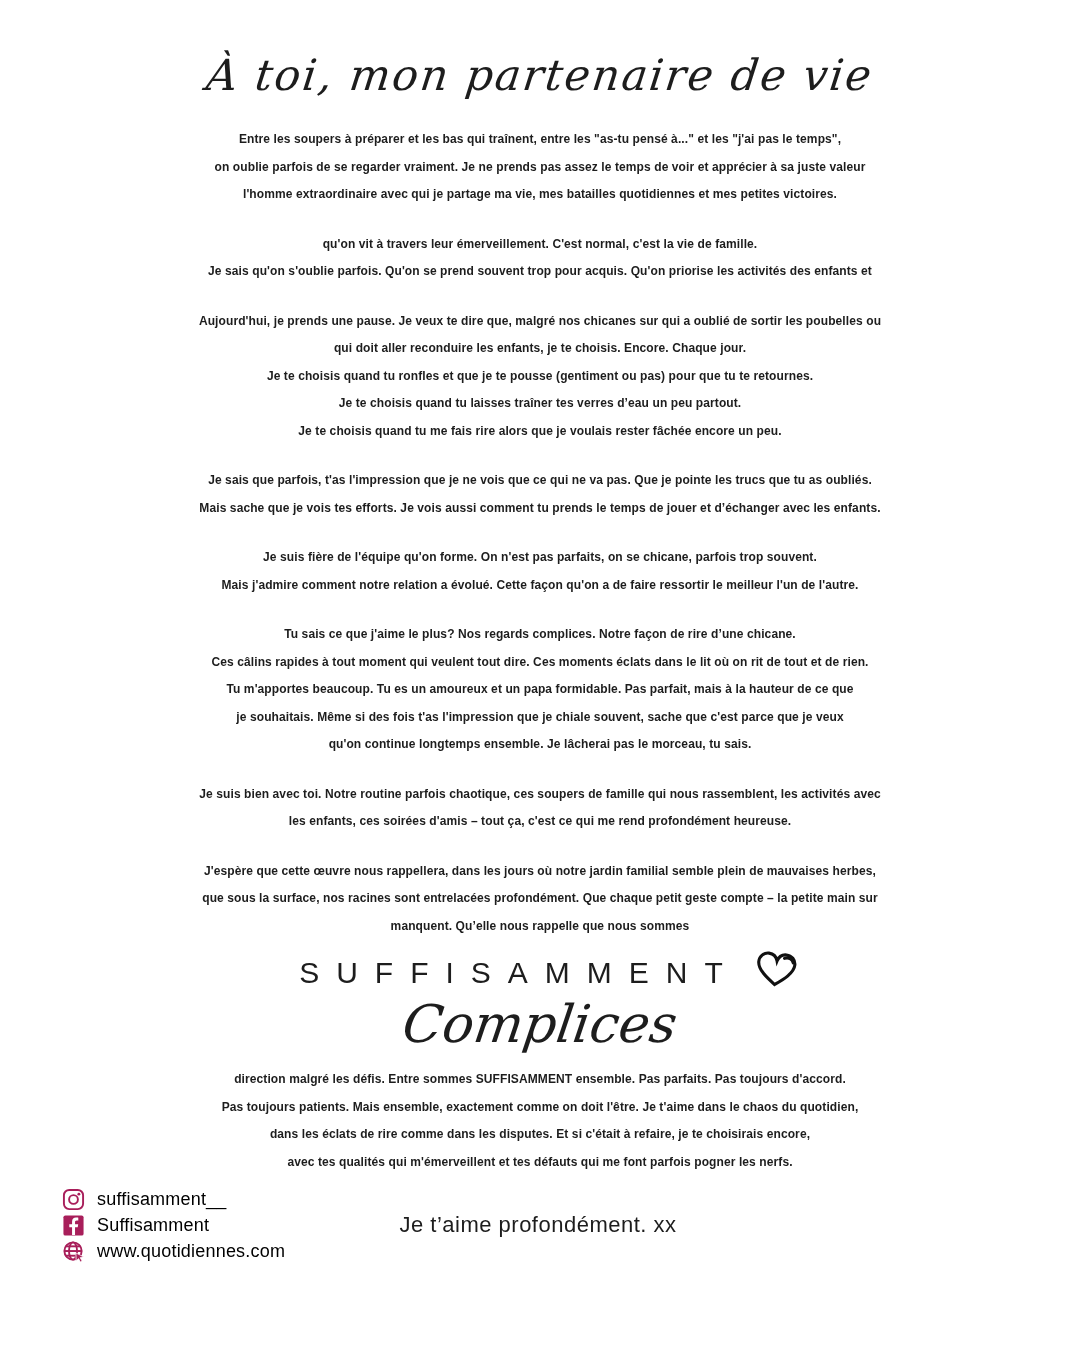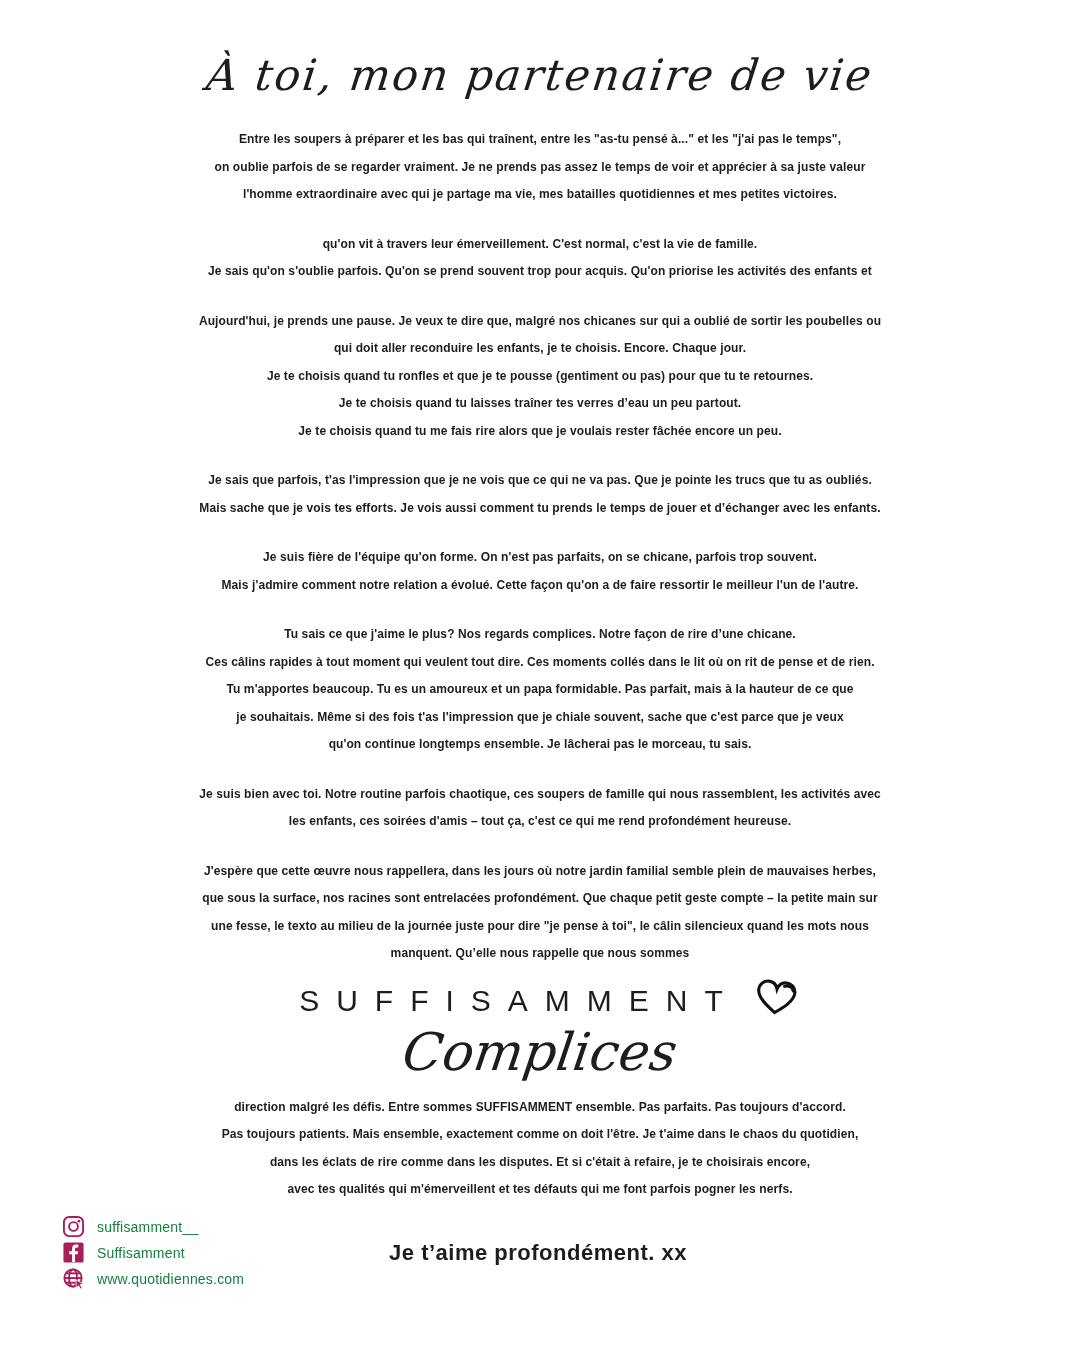--- a/index.html
+++ b/index.html
@@ -67,27 +67,26 @@
   }
 
   .closing-body .para { margin-top:12px; }
 
   .footer { position:relative; height:110px; margin-top:8px; }
   .social-list { position:absolute; left:62px; top:2px; }
   .social-item { display:flex; align-items:center; gap:12px; height:26px; }
   .social-icon { width:23px; height:23px; flex:0 0 auto; }
   .social-icon .st { stroke:var(--accent); fill:none; stroke-width:2; }
   .social-icon .fl { fill:var(--accent); }
-  .social-label { font-size:14px; color:#15803d; letter-spacing:0.2px; }
+  .social-label { font-size:18px; color:#000000; letter-spacing:0.2px; }
   .closing-message {
     position:absolute; left:0; right:4px; top:28px;
     text-align:center;
     font-size:22px;
     letter-spacing:0.5px;
-    font-weight:bold;
   }
 </style>
 </head>
 <body>
 
 <div class="page">
 
   <h1 class="title">À toi, mon partenaire de vie</h1>
 
   <div class="letter-body">
@@ -110,33 +109,32 @@
       <p class="para">
         <span class="line">Je sais que parfois, t'as l'impression que je ne vois que ce qui ne va pas. Que je pointe les trucs que tu as oubliés.</span>
         <span class="line">Mais sache que je vois tes efforts. Je vois aussi comment tu prends le temps de jouer et d’échanger avec les enfants.</span>
       </p>
       <p class="para">
         <span class="line">Je suis fière de l'équipe qu'on forme. On n'est pas parfaits, on se chicane, parfois trop souvent.</span>
         <span class="line">Mais j'admire comment notre relation a évolué. Cette façon qu'on a de faire ressortir le meilleur l'un de l'autre.</span>
       </p>
       <p class="para">
         <span class="line">Tu sais ce que j'aime le plus? Nos regards complices. Notre façon de rire d’une chicane.</span>
-        <span class="line">Ces câlins rapides à tout moment qui veulent tout dire. Ces moments collés dans le lit où on rit de pense et de rien.</span>
+        <span class="line">Ces câlins rapides à tout moment qui veulent tout dire. Ces moments éclats dans le lit où on rit de tout et de rien.</span>
         <span class="line">Tu m'apportes beaucoup. Tu es un amoureux et un papa formidable. Pas parfait, mais à la hauteur de ce que</span>
         <span class="line">je souhaitais. Même si des fois t'as l'impression que je chiale souvent, sache que c'est parce que je veux</span>
         <span class="line">qu'on continue longtemps ensemble. Je lâcherai pas le morceau, tu sais.</span>
       </p>
       <p class="para">
         <span class="line">Je suis bien avec toi. Notre routine parfois chaotique, ces soupers de famille qui nous rassemblent, les activités avec</span>
         <span class="line">les enfants, ces soirées d'amis – tout ça, c'est ce qui me rend profondément heureuse.</span>
       </p>
       <p class="para">
         <span class="line">J'espère que cette œuvre nous rappellera, dans les jours où notre jardin familial semble plein de mauvaises herbes,</span>
         <span class="line">que sous la surface, nos racines sont entrelacées profondément. Que chaque petit geste compte – la petite main sur</span>
-        <span class="line">une fesse, le texto au milieu de la journée juste pour dire "je pense à toi", le câlin silencieux quand les mots nous</span>
         <span class="line">manquent. Qu’elle nous rappelle que nous sommes</span>
       </p>
     </div>
 
   <div class="brand-row">
     <span class="brand-word">SUFFISAMMENT</span>
     <svg class="heart-svg" viewBox="0 0 34 30" aria-hidden="true">
       <path d="M17 7.2 C16 3.8 13.2 1.8 10.2 1.8 C6.1 1.8 3 5 3 9 C3 15.5 11.5 21.5 17 25.5 C22.5 21.5 31 15.5 31 9 C31 5 27.9 1.8 23.8 1.8 C20.8 1.8 18 3.8 17 7.2 Z"></path>
       <path d="M22.5 4.6 C25.5 3.2 28.6 4.4 29.6 7.4"></path>
     </svg>

